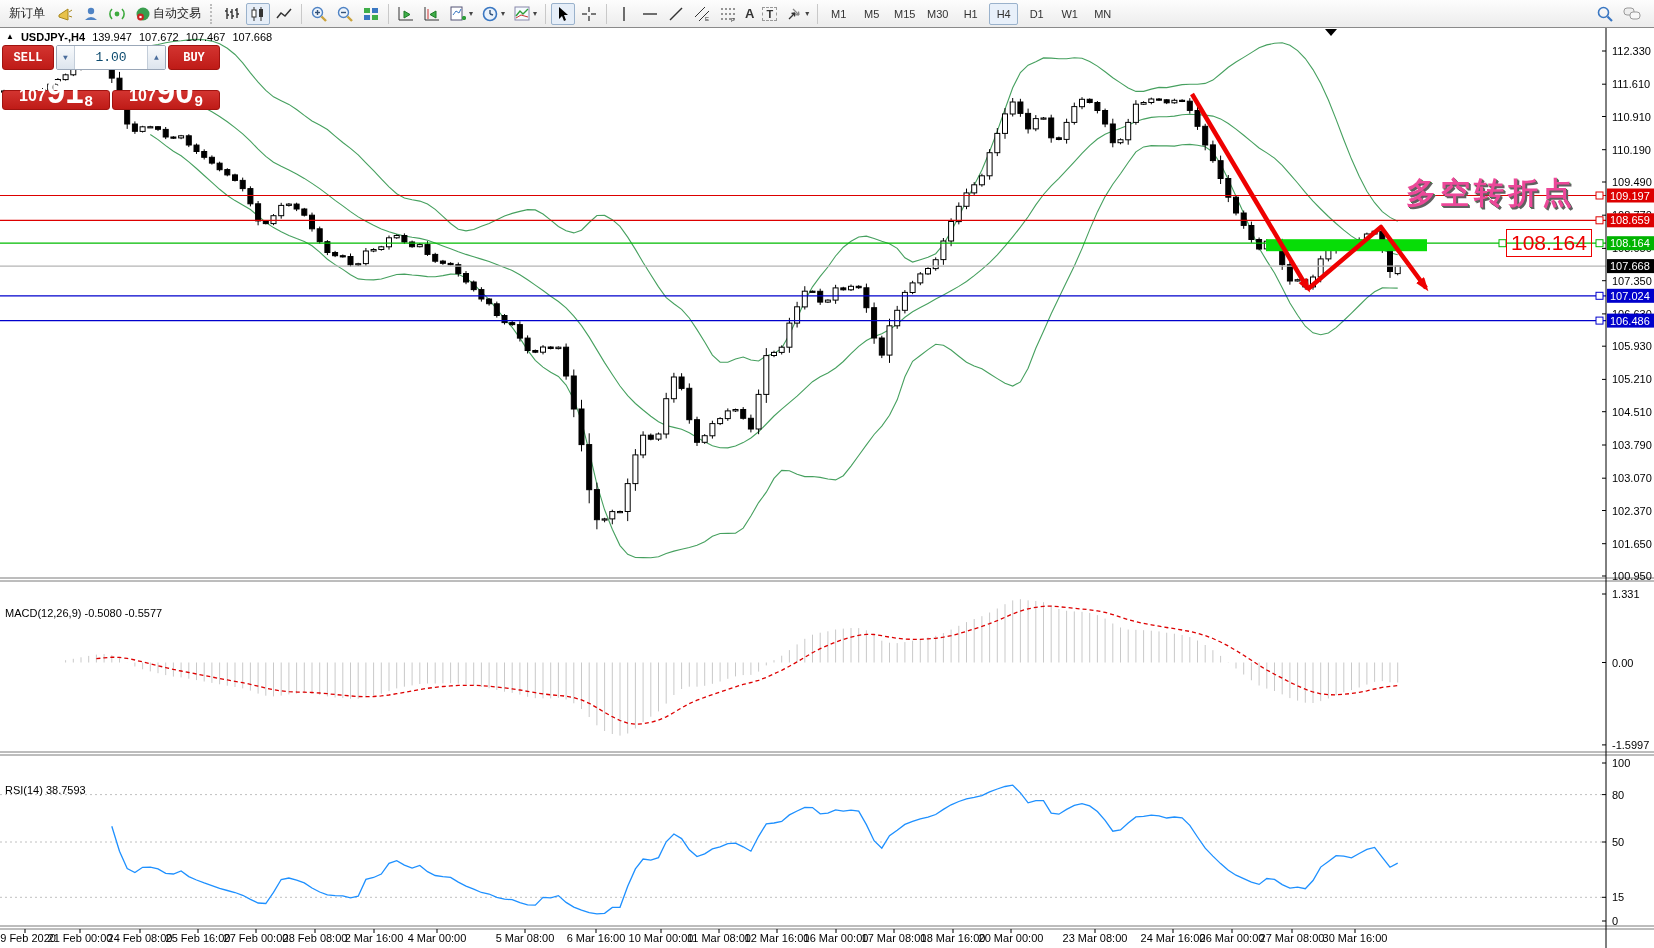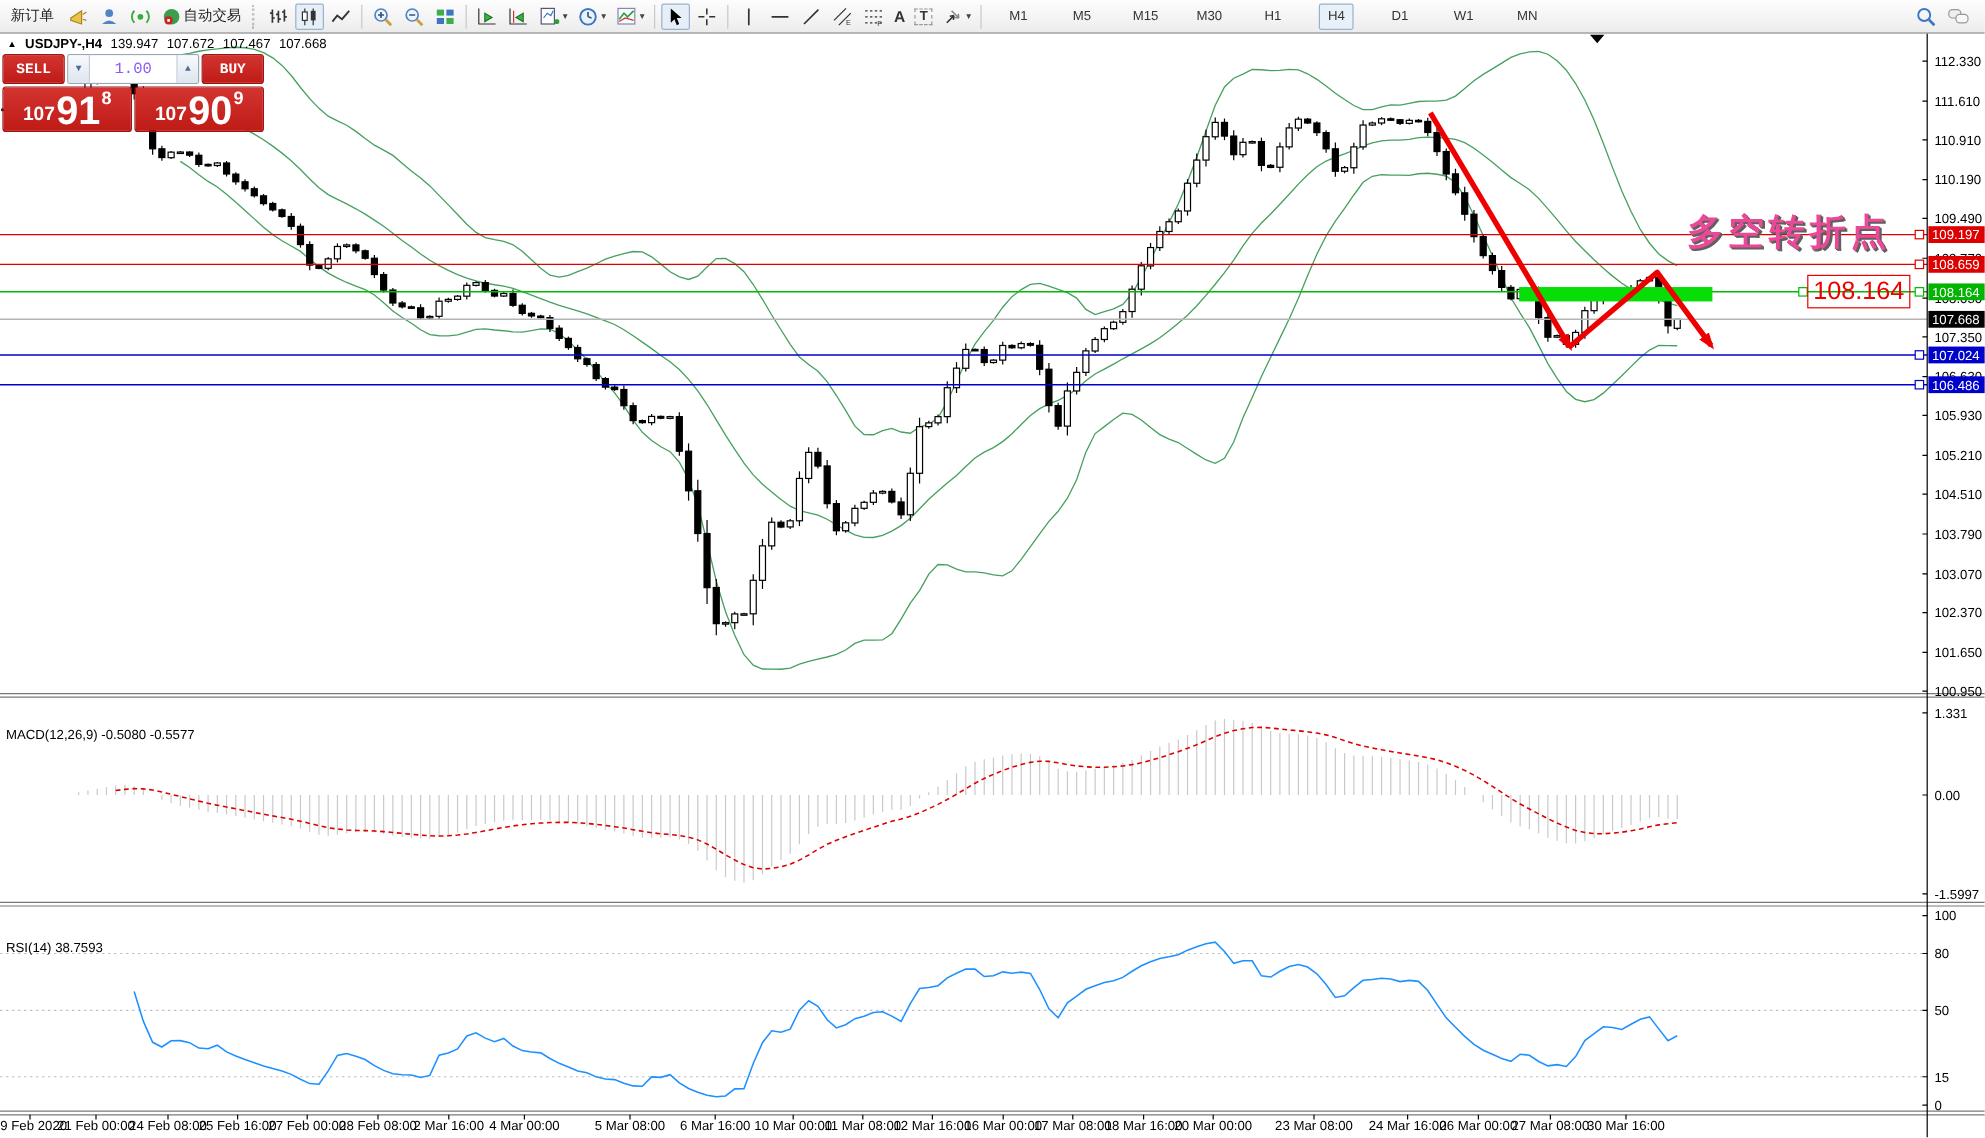--- a/index.html
+++ b/index.html
@@ -18,45 +18,45 @@
   }
   .tbtn{display:inline-flex;align-items:center;justify-content:center;
     padding:1px 2px;border:1px solid transparent;border-radius:2px;margin:0 1px;height:22px;box-sizing:border-box;}
   .tbtn.active{border-color:#9ab2cc;background:#e6eef8;}
   .tbtn svg{display:block;}
   .tlabel{margin:0 3px 0 1px;}
   .caret{font-size:8px;color:#444;margin-left:2px;}
   .grip{width:3px;height:20px;border-left:2px dotted #bdbdbd;margin:0 4px 0 2px;}
   .sep{width:1px;height:20px;background:#c9c9c9;margin:0 4px;}
   .tfbtn{width:27px;height:20px;line-height:20px;text-align:center;font-size:11px;color:#333;
-    border:1px solid transparent;border-radius:2px;margin:0 12px;}
+    border:1px solid transparent;border-radius:2px;margin:0 2px;}
   .tfbtn.active{border-color:#9ab2cc;background:#e8f0fa;}
   .toolbar-right{margin-left:auto;display:flex;align-items:center;margin-right:8px;}
   .letterA{font-size:13px;font-weight:bold;color:#333;}
   .letterT{font-size:11px;font-weight:bold;color:#333;border:1px dashed #999;padding:0 3px;}
   
   #chart-wrap{position:absolute;left:0;top:0;width:1654px;height:749px;z-index:1;}
   
   .symline{position:absolute;left:6px;top:31px;z-index:5;font-size:11px;color:#000;display:flex;gap:7px;}
   .symline .exp{font-size:8px;margin-top:1px;}
   .symline .b{font-weight:bold;}
   
   .panel{position:absolute;left:2px;top:45px;width:218px;z-index:6;}
   .prow1{display:flex;gap:2px;height:25px;font-family:Liberation Mono, monospace;}
   .pbtn{background:linear-gradient(#d33430,#bf1b17);color:#fff;font-size:12px;font-weight:bold;
     display:flex;align-items:center;justify-content:center;border-radius:3px;border:1px solid #a01310;box-sizing:border-box;}
   .sellbtn{width:52px;} .buybtn{width:52px;}
   .volwrap{flex:1;display:flex;border:1px solid #9aa7b8;border-radius:2px;background:#fff;overflow:hidden;}
   .spin{width:17px;background:linear-gradient(#f8fafc,#dde5ee);color:#4a6d9c;font-size:8px;
     display:flex;align-items:center;justify-content:center;border-right:1px solid #c3cdd9;}
   .spin.up{border-right:none;border-left:1px solid #c3cdd9;}
-  .volfield{flex:1;display:flex;align-items:center;justify-content:center;font-size:13px;color:#8b5cf6;background:#fff;}
+  .volfield{flex:1;display:flex;align-items:center;justify-content:center;font-size:13px;color:#0c4a6e;background:#fff;}
   .prow2{display:flex;gap:2px;margin-top:2px;height:38px;}
   .bigbox{flex:1;background:linear-gradient(#d33430,#bf1b17);border:1px solid #a01310;border-radius:3px;
-    color:#fff;display:flex;align-items:flex-end;justify-content:center;box-sizing:border-box;padding-bottom:2px;}
+    color:#fff;display:flex;align-items:flex-end;justify-content:center;box-sizing:border-box;padding-bottom:2px;margin-top:18px;}
   .bigbox .sm{font-size:16px;font-weight:bold;margin-bottom:2px;}
   .bigbox .bg{font-size:33px;font-weight:bold;line-height:30px;margin:0 1px;}
   .bigbox .sp{font-size:15px;font-weight:bold;align-self:flex-start;margin-top:1px;}
   
   .panelabel{position:absolute;left:5px;font-size:11px;color:#000;z-index:3;}
   
   .note{position:absolute;left:1406px;top:173px;z-index:7;font-size:30px;font-weight:bold;letter-spacing:4px;
     color:#ec4899;text-shadow:2px 2px 0 #606060,1px 1px 0 #1f7a1f;font-family:"Liberation Sans",sans-serif;}
   .callout{position:absolute;left:1506px;top:229px;z-index:7;font-size:21px;color:#ee0000;
     border:1px solid #ee0000;padding:0 4px;line-height:26px;background:transparent;}

